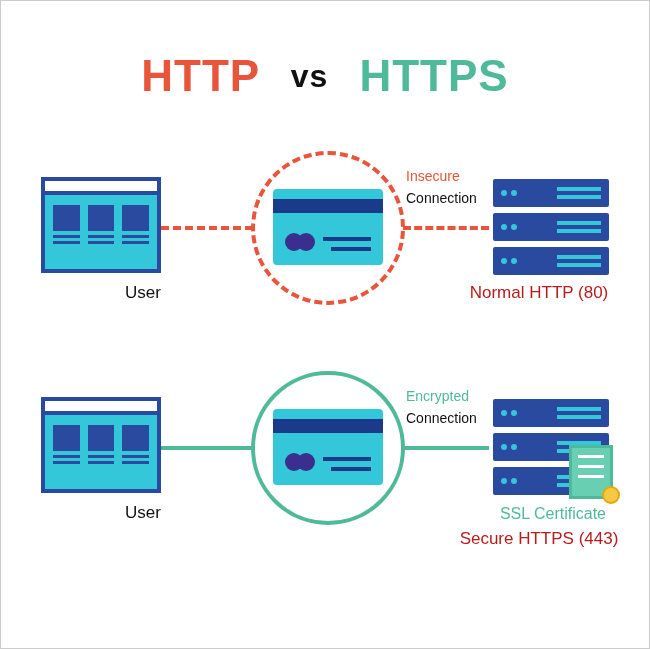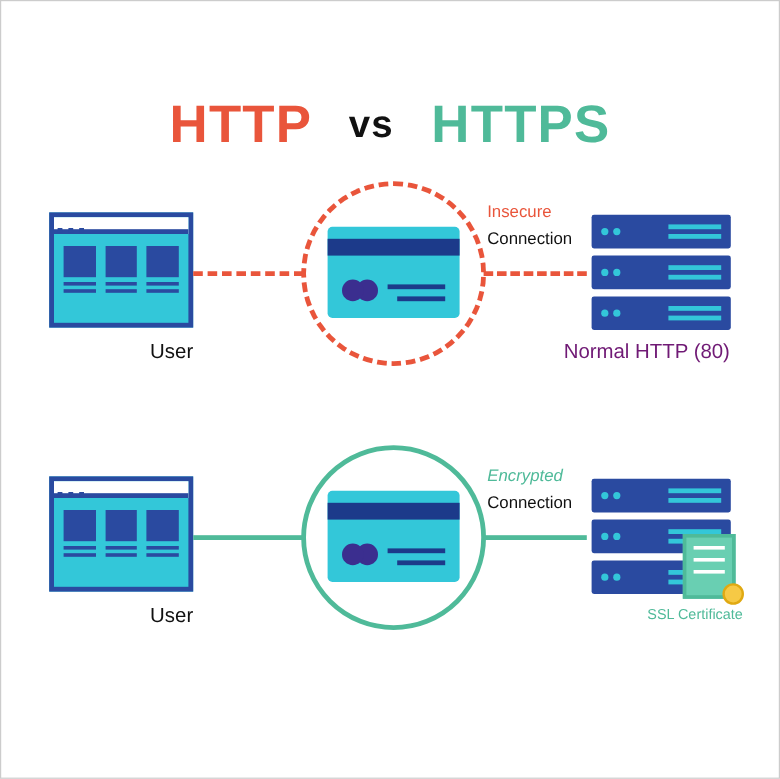--- a/index.html
+++ b/index.html
@@ -10,21 +10,20 @@
     background: #fff;
     position: relative;
     border: 1px solid #ccc;
   }
   .title {
     text-align: center;
     padding-top: 50px;
     font-weight: 700;
     font-size: 44px;
     letter-spacing: 1px;
-    margin-top: 28px;
   }
   .title .http { color: #e9553b; }
   .title .vs   { color: #111; font-size: 32px; margin: 0 18px; position: relative; top:-4px;}
   .title .https{ color: #4fba99; }
 
   .row {
     position: absolute;
     left: 0; right: 0;
     height: 200px;
   }
@@ -87,21 +86,21 @@
   .line-right { left:402px; width:86px; }
   .line-left.insecure, .line-right.insecure { border-top:4px dashed #e9553b; }
   .line-left.secure,   .line-right.secure   { border-top:4px solid  #4fba99; }
 
   
   .conn {
     position:absolute; left:405px; top:14px;
     font-size:14px; line-height:22px;
   }
   .conn .t1i { color:#e9553b; }
-  .conn .t1s { color:#4fba99;font-style:italic; }
+  .conn .t1s { color:#4fba99; }
   .conn .t2  { color:#111; }
 
   
   .server {
     position:absolute; right:40px; top:28px;
     width:116px; height:96px;
   }
   .srow {
     height:28px; background:#2a4aa0; margin-bottom:6px; position:relative;
     border-radius:2px;
@@ -111,26 +110,26 @@
     background:#33c7d9; border-radius:50%;
     box-shadow: 10px 0 0 #33c7d9;
   }
   .srow::after {
     content:""; position:absolute; right:8px; top:8px; width:44px; height:4px;
     background:#33c7d9;
     box-shadow: 0 8px 0 #33c7d9;
   }
   .server-label {
     position:absolute; right:30px; width:160px; text-align:center;
-    font-size:17px; color:#701a75;
+    font-size:17px; color:#b91c1c;
     top:158px;
   }
   .ssl-label {
-    position:absolute; right:30px; width:140px; text-align:right;
-    font-size:12px; color:#4fba99; top:134px;
+    position:absolute; right:43px; width:140px; text-align:right;
+    font-size:16px; color:#4fba99; top:134px;
   }
 
   
   .cert {
     position:absolute; right:36px; top:74px;
     width:44px; height:54px; background:#69cfb2; border:3px solid #4fba99;
   }
   .cert .cl { height:3px; background:#fff; margin:7px 6px 0; }
   .cert .seal {
     position:absolute; right:-10px; bottom:-8px;
@@ -244,13 +243,14 @@
   </div>
 
   <div class="cert">
     <div class="cl"></div>
       <div class="cl"></div>
       <div class="cl"></div>
     <div class="seal"></div>
   </div>
 
   <div class="ssl-label">SSL Certificate</div>
+  <div class="server-label">Secure HTTPS (443)</div>
 </div>
 
 </body></html>

